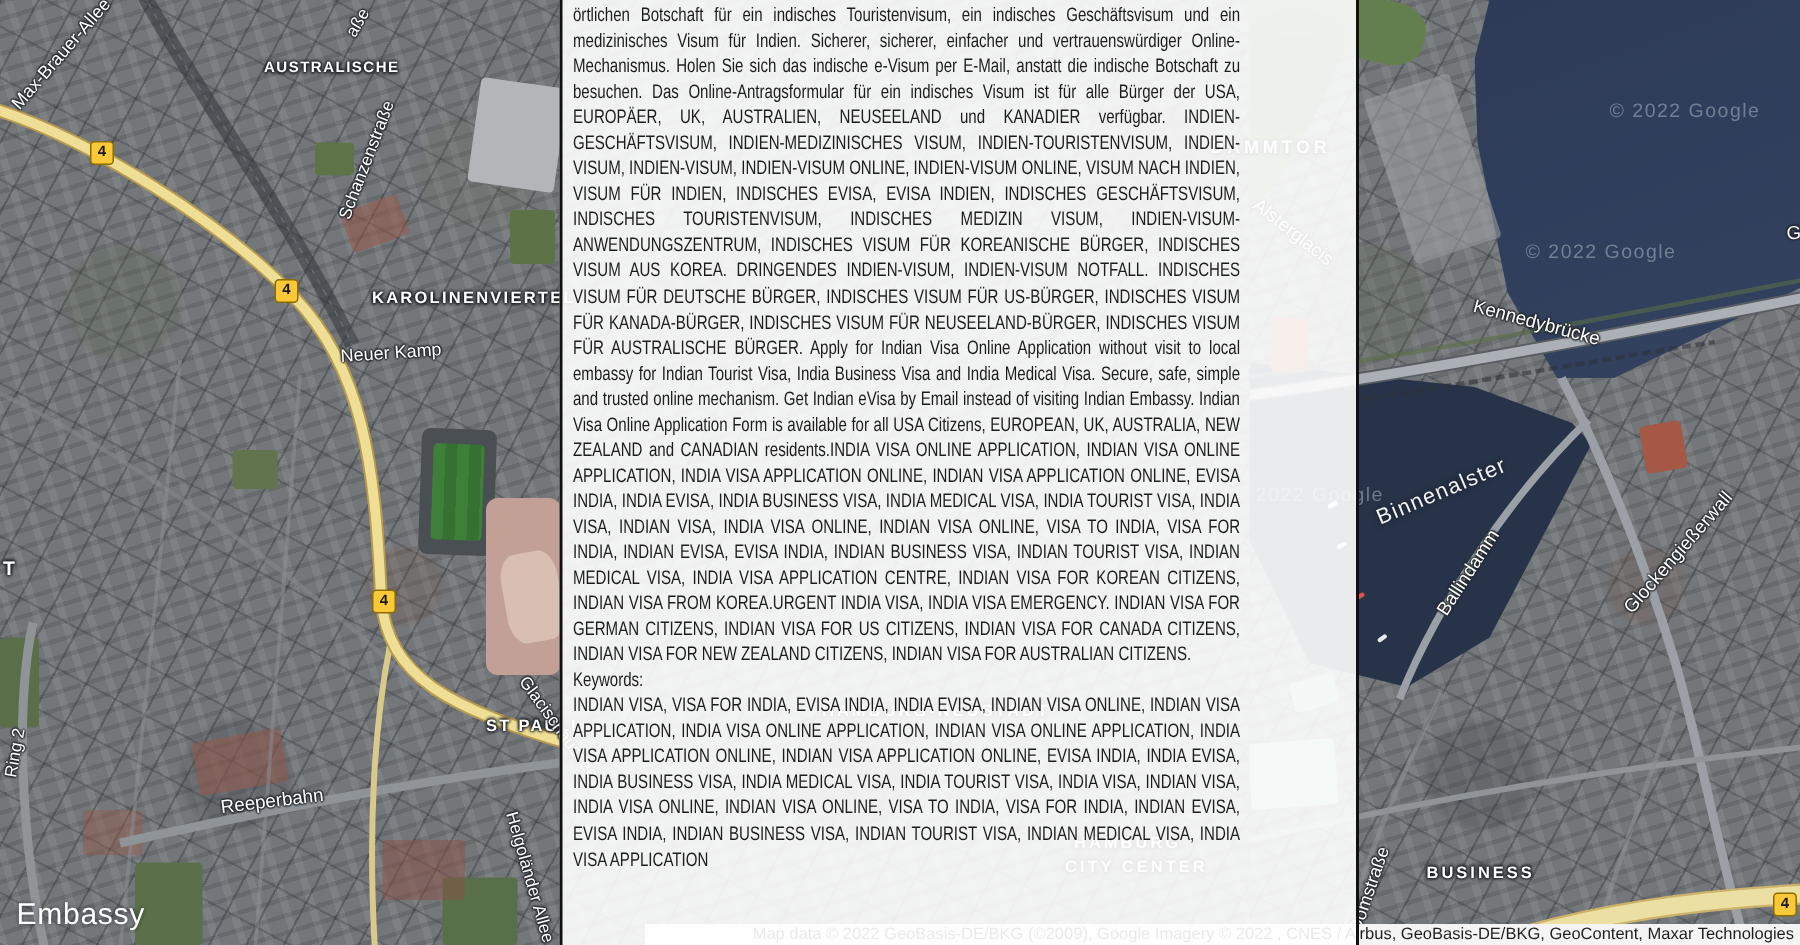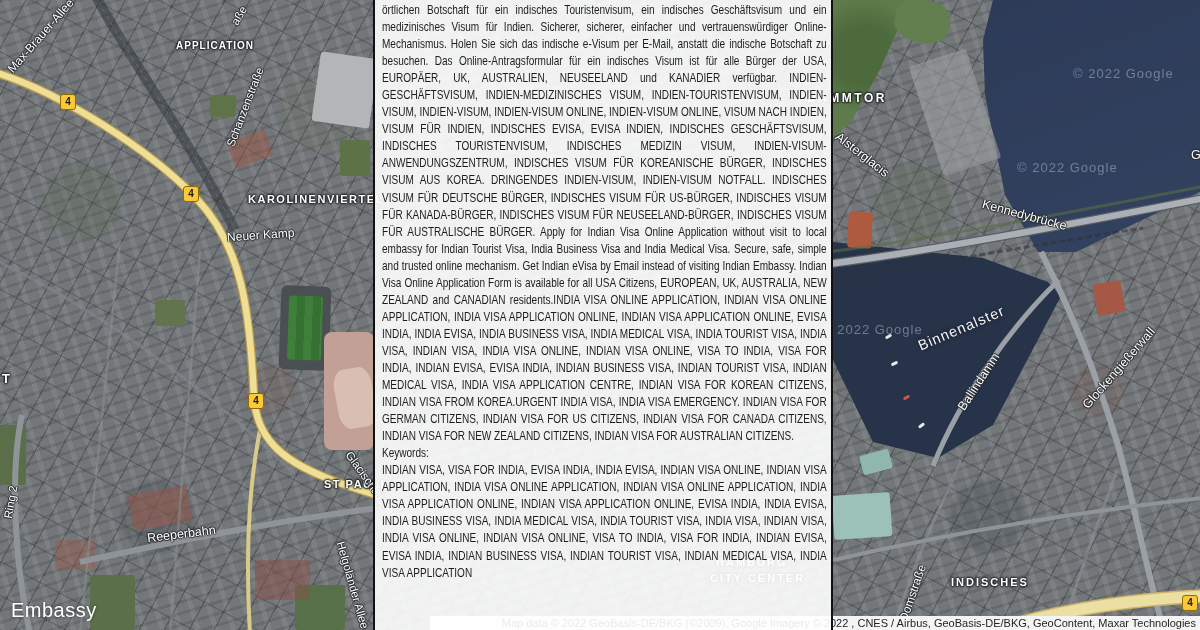--- a/index.html
+++ b/index.html
@@ -28,21 +28,21 @@
   .lbl{position:absolute;z-index:3;color:#fff;font-size:12px;white-space:nowrap;
        text-shadow:-1px 0 1px #23272b,1px 0 1px #23272b,0 -1px 1px #23272b,0 1px 1px #23272b;}
   .dist{position:absolute;z-index:3;color:#fff;font-weight:bold;font-size:11px;letter-spacing:1.5px;
         white-space:nowrap;text-shadow:-1px 0 2px #1d2125,1px 0 2px #1d2125,0 -1px 2px #1d2125,0 1px 2px #1d2125;}
   .wm{position:absolute;z-index:3;color:rgba(168,180,194,.55);font-size:13px;letter-spacing:1px;white-space:nowrap;}
   .shield{position:absolute;z-index:3;width:14px;height:14px;background:#fbc937;border:1px solid #8a6d00;
           border-radius:3px;color:#1a1a1a;font-size:10px;font-weight:bold;line-height:14px;text-align:center;}
   .ghost{z-index:4;}
 
   
-  #panel{position:absolute;left:373px;top:0;width:460px;height:630px;z-index:10;
+  #panel{position:absolute;left:373px;top:0;width:533px;height:630px;z-index:10;
          background:rgba(255,255,255,.9);border-left:2px solid #111;border-right:2px solid #111;
          box-sizing:border-box;padding:1px 7px;overflow:hidden;}
   #panel-inner{width:576px;transform:scaleX(0.772);transform-origin:0 0;
                color:#1c1c1c;font-size:13px;line-height:17.05px;text-align:justify;}
   #panel-inner p{margin:0;}
 
   
   #attribution{position:absolute;left:430px;right:0;bottom:0;height:14px;z-index:4;
                background:#f4f4f4;color:#1f1f1f;font-size:11px;line-height:14px;
                text-align:right;padding-right:4px;white-space:nowrap;overflow:hidden;}
@@ -82,21 +82,21 @@
       <path d="M 22,415 C 10,470 14,560 30,634" stroke="#8f9499" stroke-width="6" fill="none"></path>
       <path d="M -5,260 C 80,300 200,380 290,470" stroke="rgba(130,135,140,.6)" stroke-width="3" fill="none"></path>
       <path d="M 120,240 L 80,634" stroke="rgba(140,145,150,.5)" stroke-width="2.5" fill="none"></path>
       <path d="M 200,250 L 170,634" stroke="rgba(140,145,150,.5)" stroke-width="2.5" fill="none"></path>
       <path d="M 260,430 C 250,480 245,550 250,634" stroke="#d9c98a" stroke-width="4" fill="none"></path>
       <path d="M -6,72 C 60,92 150,150 196,198 S 250,310 254,398 C 258,452 300,472 380,496" stroke="#b89b4e" stroke-width="9" fill="none"></path>
       <path d="M -6,72 C 60,92 150,150 196,198 S 250,310 254,398 C 258,452 300,472 380,496" stroke="#efdf96" stroke-width="6.5" fill="none"></path>
     </svg>
 
     <div class="lbl" style="left:10px;top:64px;transform:rotate(-49deg);transform-origin:0 50%;">Max-Brauer-Allee</div>
-    <div class="dist" style="left:176px;top:40px;font-size:10px;letter-spacing:1px;">APPLICATION</div>
+    <div class="dist" style="left:176px;top:40px;font-size:10px;letter-spacing:1px;">AUSTRALISCHE</div>
     <div class="lbl" style="left:230px;top:140px;transform:rotate(-69deg);transform-origin:0 50%;font-size:11.5px;">Schanzenstraße</div>
     <div class="lbl" style="left:234px;top:18px;transform:rotate(-60deg);transform-origin:0 50%;font-size:11.5px;">aße</div>
     <div class="lbl" style="left:227px;top:228px;transform:rotate(-4deg);">Neuer Kamp</div>
     <div class="dist" style="left:2px;top:371px;font-size:13px;letter-spacing:2px;">T</div>
     <div class="lbl" style="left:-6px;top:496px;transform:rotate(-80deg);font-size:11.5px;">Ring 2</div>
     <div class="lbl" style="left:147px;top:527px;transform:rotate(-7deg);font-size:12.5px;">Reeperbahn</div>
     <div class="lbl" style="left:346px;top:540px;transform:rotate(74deg);transform-origin:0 0;font-size:11.5px;">Helgoländer Allee</div>
     <span class="shield" style="left:60px;top:94px;">4</span>
     <span class="shield" style="left:183px;top:186px;">4</span>
     <span class="shield" style="left:248px;top:393px;">4</span>
@@ -133,21 +133,21 @@
       <path d="M 230,628 C 250,560 270,510 284,470" stroke="rgba(140,145,150,.6)" stroke-width="3" fill="none"></path>
       <path d="M 135,640 C 200,615 280,600 372,596" stroke="#cdb36a" stroke-width="14" fill="none"></path>
       <path d="M 135,640 C 200,615 280,600 372,596" stroke="#ecdfa3" stroke-width="11" fill="none"></path>
     </svg>
 
     <div class="lbl" style="left:4px;top:128px;transform:rotate(38deg);transform-origin:0 50%;font-size:12.5px;">Alsterglacis</div>
     <div class="lbl" style="left:148px;top:208px;transform:rotate(15deg);font-size:12.5px;">Kennedybrücke</div>
     <div class="lbl" style="left:82px;top:320px;transform:rotate(-23deg);font-size:14.5px;letter-spacing:1px;color:rgba(255,255,255,.95);text-shadow:0 0 4px rgba(0,0,0,.6);">Binnenalster</div>
     <div class="lbl" style="left:128px;top:402px;transform:rotate(-57deg);transform-origin:0 50%;font-size:12.5px;">Ballindamm</div>
     <div class="lbl" style="left:252px;top:400px;transform:rotate(-49deg);transform-origin:0 50%;font-size:12.5px;">Glockengießerwall</div>
-    <div class="dist" style="left:118px;top:576px;letter-spacing:2px;">INDISCHES</div>
+    <div class="dist" style="left:118px;top:576px;letter-spacing:2px;">BUSINESS</div>
     <div class="lbl" style="left:70px;top:614px;transform:rotate(-71deg);transform-origin:0 50%;">Domstraße</div>
     <div class="lbl" style="left:358px;top:148px;font-size:12.5px;">G</div>
     <div class="wm" style="left:240px;top:66px;">© 2022 Google</div>
     <div class="wm" style="left:184px;top:160px;">© 2022 Google</div>
     <span class="shield" style="left:349px;top:595px;">4</span>
   </div>
 
   <div class="dist ghost" style="left:248px;top:193px;">KAROLINENVIERTEL</div>
   <div class="dist ghost" style="left:324px;top:478px;">ST PAULI</div>
   <div class="lbl ghost" style="left:353px;top:449px;transform:rotate(54deg);transform-origin:0 0;font-size:11.5px;">Glacischaussee</div>

